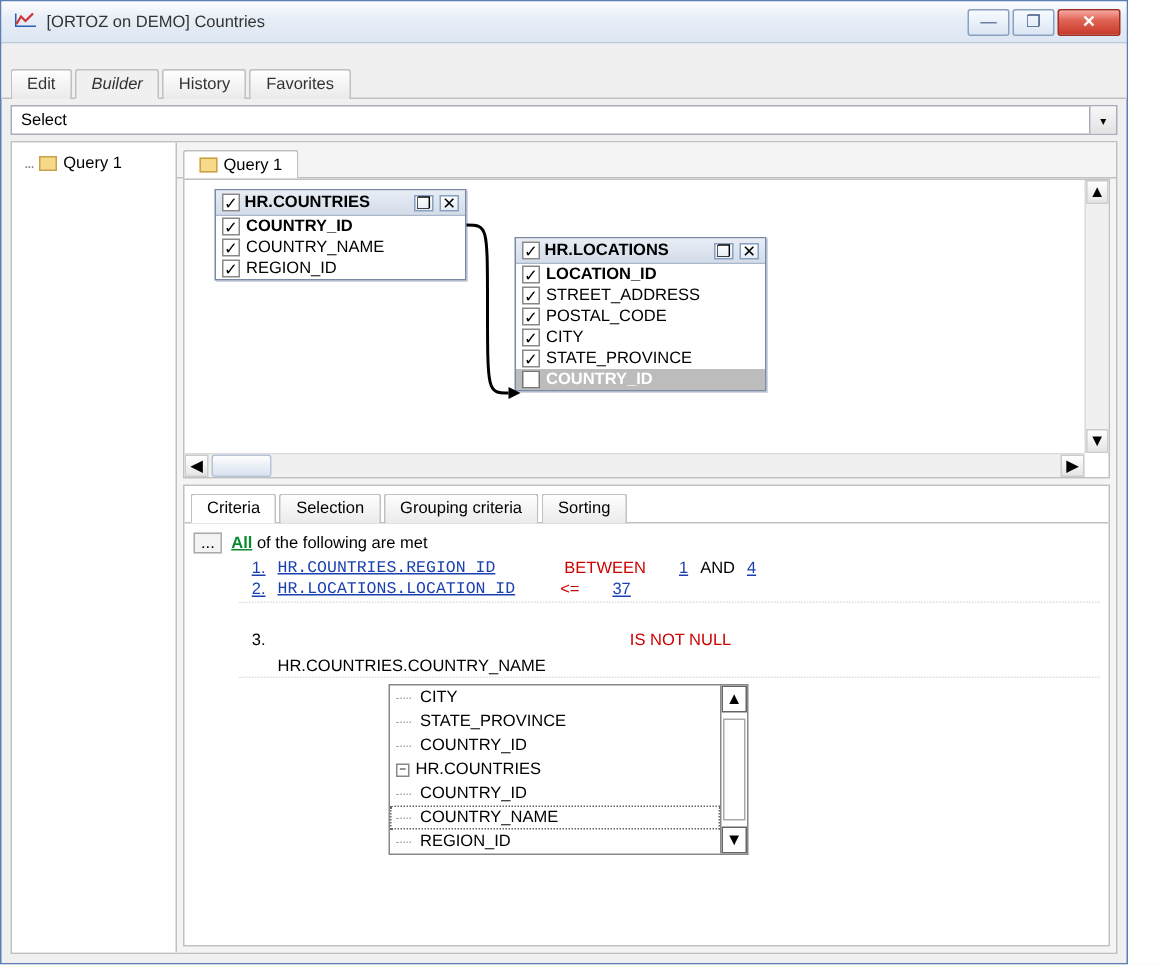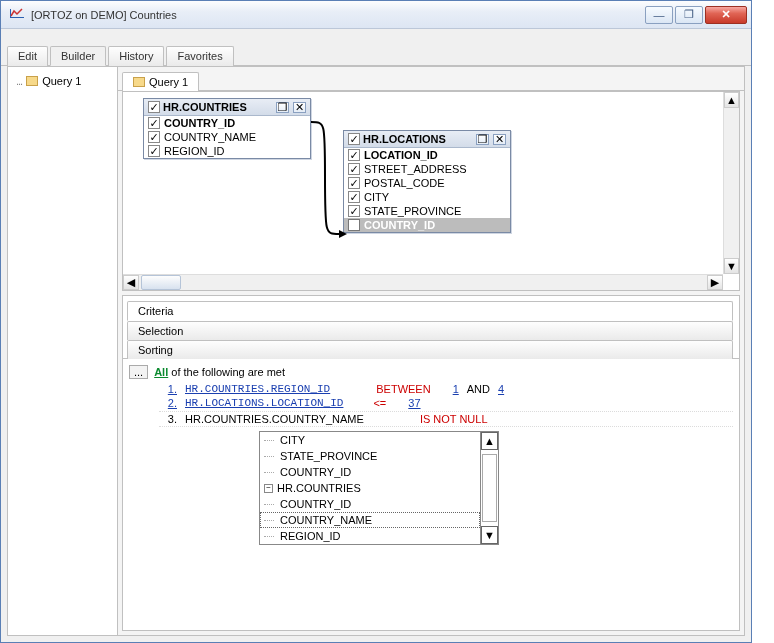--- a/index.html
+++ b/index.html
@@ -6,21 +6,21 @@
 body { background: #fff; width: 774px; height: 643px; overflow: hidden; }
 .window { width: 752px; height: 643px; border: 1px solid #5a7fb5; background: #f0f0f0; display: flex; flex-direction: column; }
 .titlebar { height: 28px; background: linear-gradient(#fdfdfe,#e8eef7 40%,#dde6f3); display: flex; align-items: center; padding: 0 4px 0 8px; border-bottom: 1px solid #bcc7d8; }
 .titlebar .app-icon { width:16px; height:16px; margin-right:6px; }
 .titlebar .title { flex:1; color:#333; }
 .win-btns { display:flex; gap:2px; }
 .win-btn { width:28px; height:18px; border:1px solid #8aa0c0; border-radius:2px; background:linear-gradient(#f7fbff,#dbe6f4); display:flex; align-items:center; justify-content:center; cursor:pointer; color:#405a80; font-size:10px; }
 .win-btn.close { background:linear-gradient(#f7a7a0,#e06455 40%,#c83a2a); border-color:#9c2f22; color:#fff; font-weight:bold; width:42px; }
 .toolbar-tabs { display:flex; padding: 16px 6px 0 6px; background:#f0f0f0; border-bottom:1px solid #c0c0c0; }
 .top-tab { border:1px solid #c0c0c0; border-bottom:none; padding:3px 10px; margin-right:2px; background:linear-gradient(#fefefe,#eaeaea); border-radius:2px 2px 0 0; cursor:pointer; color:#333; position:relative; top:1px; }
-.top-tab.active { background:#f0f0f0; border-bottom:1px solid #f0f0f0; }
+.top-tab.active { background:#f0f0f0; border-bottom:1px solid #f0f0f0;font-style:italic; }
 .select-row { margin:4px 6px; border:1px solid #aab; background:#fff; display:flex; align-items:center; height:20px; }
 .select-row .sel-text { flex:1; padding:0 6px; }
 .select-row .dd-btn { width:18px; height:100%; border-left:1px solid #aab; background:linear-gradient(#f7f7f7,#e2e2e2); display:flex; align-items:center; justify-content:center; cursor:pointer; }
 .main-split { flex:1; display:flex; margin:0 6px 6px 6px; border:1px solid #c0c0c0; background:#fcfcfc; overflow:hidden; }
 .left-pane { width:110px; border-right:1px solid #c0c0c0; padding:6px; background:#fff; }
 .tree-item { display:flex; align-items:center; gap:4px; padding:2px; cursor:pointer; }
 .tree-item .dots { color:#888; letter-spacing:-1px; }
 .tree-item .q-icon { width:12px; height:10px; border:1px solid #c9a14a; background:#f7d98a; }
 .right-pane { flex:1; display:flex; flex-direction:column; background:#f4f4f4; }
 .inner-tabbar { display:flex; padding:4px 4px 0 4px; border-bottom:1px solid #c0c0c0; background:#f4f4f4; }
@@ -39,34 +39,34 @@
 .tbl-title { background:linear-gradient(#e8edf5,#d3dce9); padding:2px 4px; display:flex; align-items:center; gap:3px; border-bottom:1px solid #aab8cc; }
 .tbl-title .chk { width:12px; height:12px; border:1px solid #888; background:#fff; display:flex; align-items:center; justify-content:center; font-size:9px; }
 .tbl-title .t-name { flex:1; font-weight:bold; }
 .tbl-title .t-btn { width:13px; height:11px; border:1px solid #8aa0c0; margin-left:1px; background:linear-gradient(#fff,#e4ecf6); font-size:8px; display:flex; align-items:center; justify-content:center; cursor:pointer; }
 .tbl-row { display:flex; align-items:center; gap:4px; padding:1px 4px; }
 .tbl-row .chk { width:12px; height:12px; border:1px solid #888; background:#fff; display:flex; align-items:center; justify-content:center; font-size:9px; }
 .tbl-row.sel { background:#bcbcbc; color:#fff; }
 .tbl-row.sel .chk { border-color:#777; }
 svg.joinline { position:absolute; pointer-events:none; }
 .lower { flex:1; border:1px solid #c0c0c0; margin:4px; background:#fff; display:flex; flex-direction:column; overflow:hidden;}
-.lower-tabs { display:flex; padding:4px 4px 0 4px; border-bottom:1px solid #c0c0c0;flex-direction:column; }
+.lower-tabs { display:flex; padding:4px 4px 0 4px; border-bottom:1px solid #c0c0c0; }
 .lower-tab { border:1px solid #c0c0c0; border-bottom:none; padding:3px 10px; margin-right:2px; background:linear-gradient(#fefefe,#eaeaea); border-radius:2px 2px 0 0; cursor:pointer; position:relative; top:1px; }
 .lower-tab.active { background:#fff; border-bottom:1px solid #fff; }
 .criteria { padding:6px 6px; font-size:11px; }
 .crit-header { display:flex; align-items:center; gap:6px; margin-bottom:4px; }
 .crit-header .dots-btn { border:1px solid #aaa; padding:0 4px; background:#f3f3f3; }
 .crit-header .all { color:#0a8a2e; font-weight:bold; text-decoration:underline; }
 .crit-row { display:flex; align-items:center; margin:2px 0 2px 30px; gap:8px; }
 .crit-row .num { color:#1a3fb0; text-decoration:underline; width:18px; text-align:right; }
 .crit-row .fld { color:#1a3fb0; text-decoration:underline;font-family:Liberation Mono, monospace; }
 .crit-row .op-red { color:#cc0000; }
 .crit-row .val { color:#1a3fb0; text-decoration:underline; }
 .crit-row.third { background:#fff; border:1px dotted #dcdcdc; border-left:none; border-right:none; padding:1px 0; }
-.crit-row.third .fld3 { color:#000; text-decoration:none; }
+.crit-row.third .fld3 { color:#000; text-decoration:none;margin-top:35px; }
 .suggest-box { margin:4px 0 0 130px; width:240px; border:1px solid #888; background:#fff; position:relative; }
 .suggest-list { width: calc(100% - 18px); }
 .suggest-row { padding:2px 4px 2px 20px; position:relative; cursor:pointer; }
 .suggest-row::before { content:''; position:absolute; left:4px; top:50%; width:10px; border-top:1px dotted #aaa; }
 .suggest-group { padding:2px 4px; display:flex; align-items:center; gap:4px; }
 .suggest-group .pm { width:9px; height:9px; border:1px solid #888; font-size:8px; display:flex; align-items:center; justify-content:center; line-height:1; }
 .suggest-row.selected { outline:1px dotted #666; outline-offset:-1px; }
 .suggest-scroll { position:absolute; right:0; top:0; bottom:0; width:18px; border-left:1px solid #888; display:flex; flex-direction:column; justify-content:space-between; }
 .suggest-scroll .sbtn { height:18px; border:1px solid #666; background:#fff; display:flex; align-items:center; justify-content:center; cursor:pointer; margin:0; }
 .suggest-scroll .sthumb { flex:1; margin:4px 1px; border:1px solid #aaa; }
@@ -96,20 +96,26 @@
     </div>
   </div>
 
   <div class="toolbar-tabs">
     <div class="top-tab">Edit</div>
     <div class="top-tab active">Builder</div>
     <div class="top-tab">History</div>
     <div class="top-tab">Favorites</div>
   </div>
 
+  <div class="select-row">
+    <div class="sel-text">Select</div>
+    <div class="dd-btn">
+        <span class="chevron">▾</span>
+      </div>
+  </div>
 
   <div class="main-split">
     <div class="left-pane">
       <div class="tree-item">
         <span class="dots">...</span>
         <span class="q-icon"></span>
         <span>Query 1</span>
       </div>
     </div>
 
@@ -230,20 +236,21 @@
           <div class="arr">
               <span>▶</span>
             </div>
         </div>
       </div>
 
       <div class="lower">
         <div class="lower-tabs">
           <div class="lower-tab active">Criteria</div>
           <div class="lower-tab">Selection</div>
+          <div class="lower-tab">Grouping criteria</div>
           <div class="lower-tab">Sorting</div>
         </div>
 
         <div class="criteria">
           <div class="crit-header">
             <span class="dots-btn">...</span>
             <span><span class="all">All</span><span> of the following are met</span></span>
           </div>
 
           <div class="crit-row">

